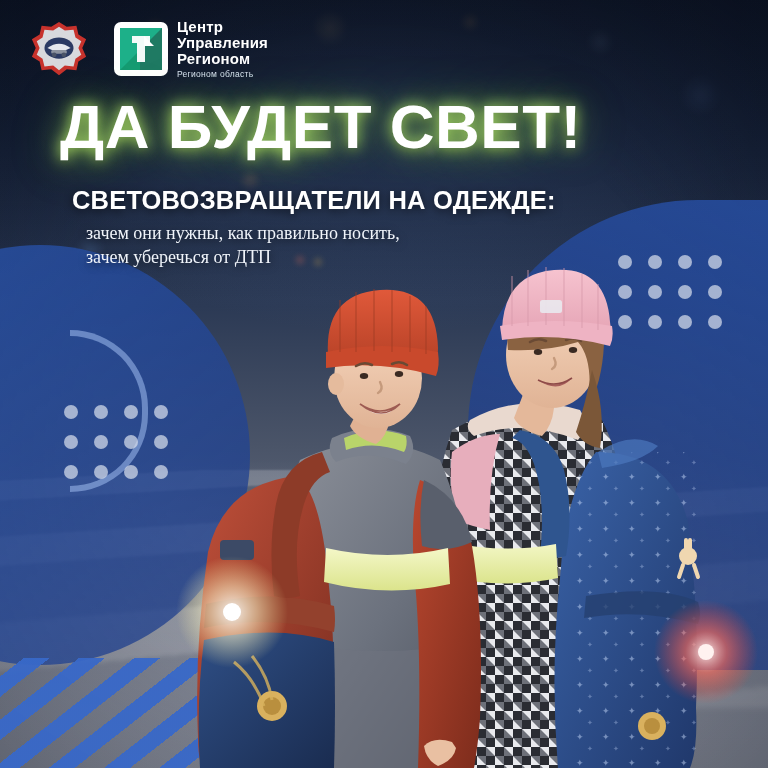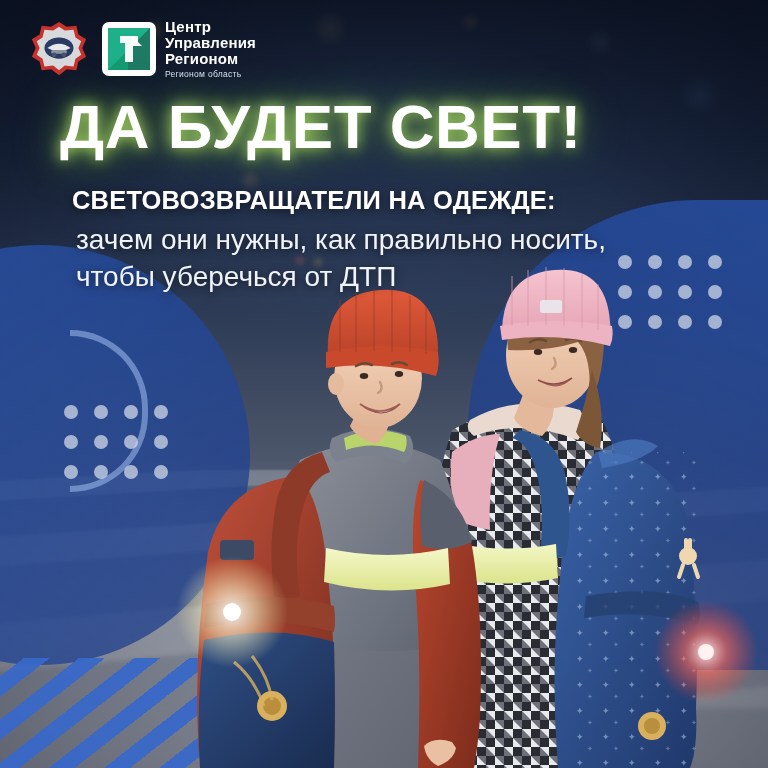--- a/index.html
+++ b/index.html
@@ -124,21 +124,21 @@
   }
   .dots-left { left: 64px; top: 405px; }
   .dots-right { right: 46px; top: 255px; }
 
   
   .logos {
     position: absolute;
     left: 28px; top: 18px;
     display: flex;
     align-items: center;
-    gap: 12px;
+    gap: 24px;
     z-index: 6;
   }
   .gibdd-logo {
     position: relative;
     width: 62px; height: 62px;
     display: flex; align-items: center; justify-content: center;
   }
   .crc-logo {
     display: flex;
     align-items: center;
@@ -188,27 +188,28 @@
     z-index: 6;
     font-size: 25.5px;
     font-weight: 800;
     color: #ffffff;
     letter-spacing: 0.2px;
     text-shadow: 0 2px 8px rgba(0,0,0,0.6);
     white-space: nowrap;
   }
   .subtext {
     position: absolute;
-    left: 76px; top: 222px;
+    left: 86px; top: 222px;
     z-index: 6;
-    font-size: 28px;
+    font-size: 18px;
     font-weight: 400;
     color: #f0f4fa;
     line-height: 1.32;
     text-shadow: 0 2px 8px rgba(0,0,0,0.6);
+    font-family: Liberation Serif, serif;
   }
 
   
   .kids { position: absolute; left: 0; top: 0; width: 768px; height: 768px; z-index: 5; }
 </style>
 </head>
 <body>
 
 <div class="poster">
 
@@ -466,16 +467,16 @@
         <div class="l3">Регионом</div>
         <div class="l4">Регионом область</div>
       </div>
     </div>
   </div>
 
   <div class="headline">ДА БУДЕТ СВЕТ!</div>
   <div class="subhead">СВЕТОВОЗВРАЩАТЕЛИ НА ОДЕЖДЕ:</div>
   <div class="subtext">
     <div>зачем они нужны, как правильно носить,</div>
-    <div>чтобы уберечься от ДТП</div>
+    <div>зачем уберечься от ДТП</div>
   </div>
 
 </div>
 
 </body></html>

